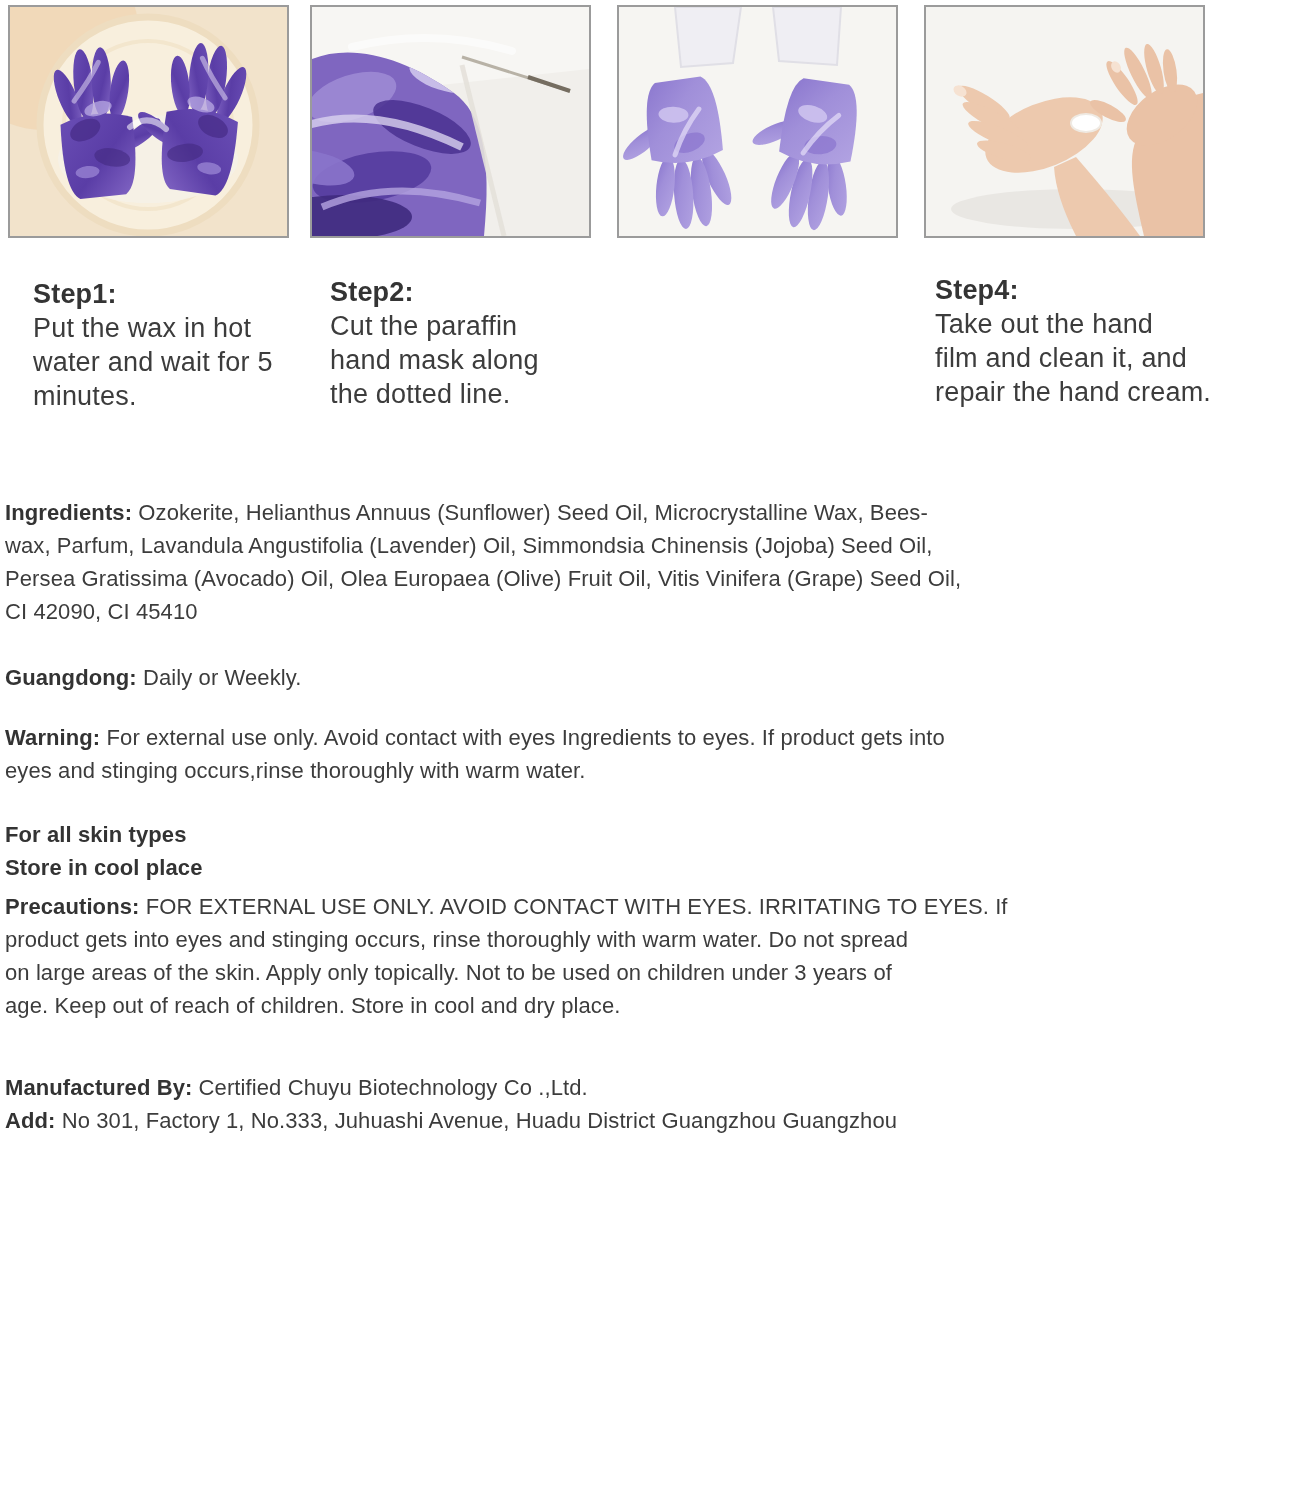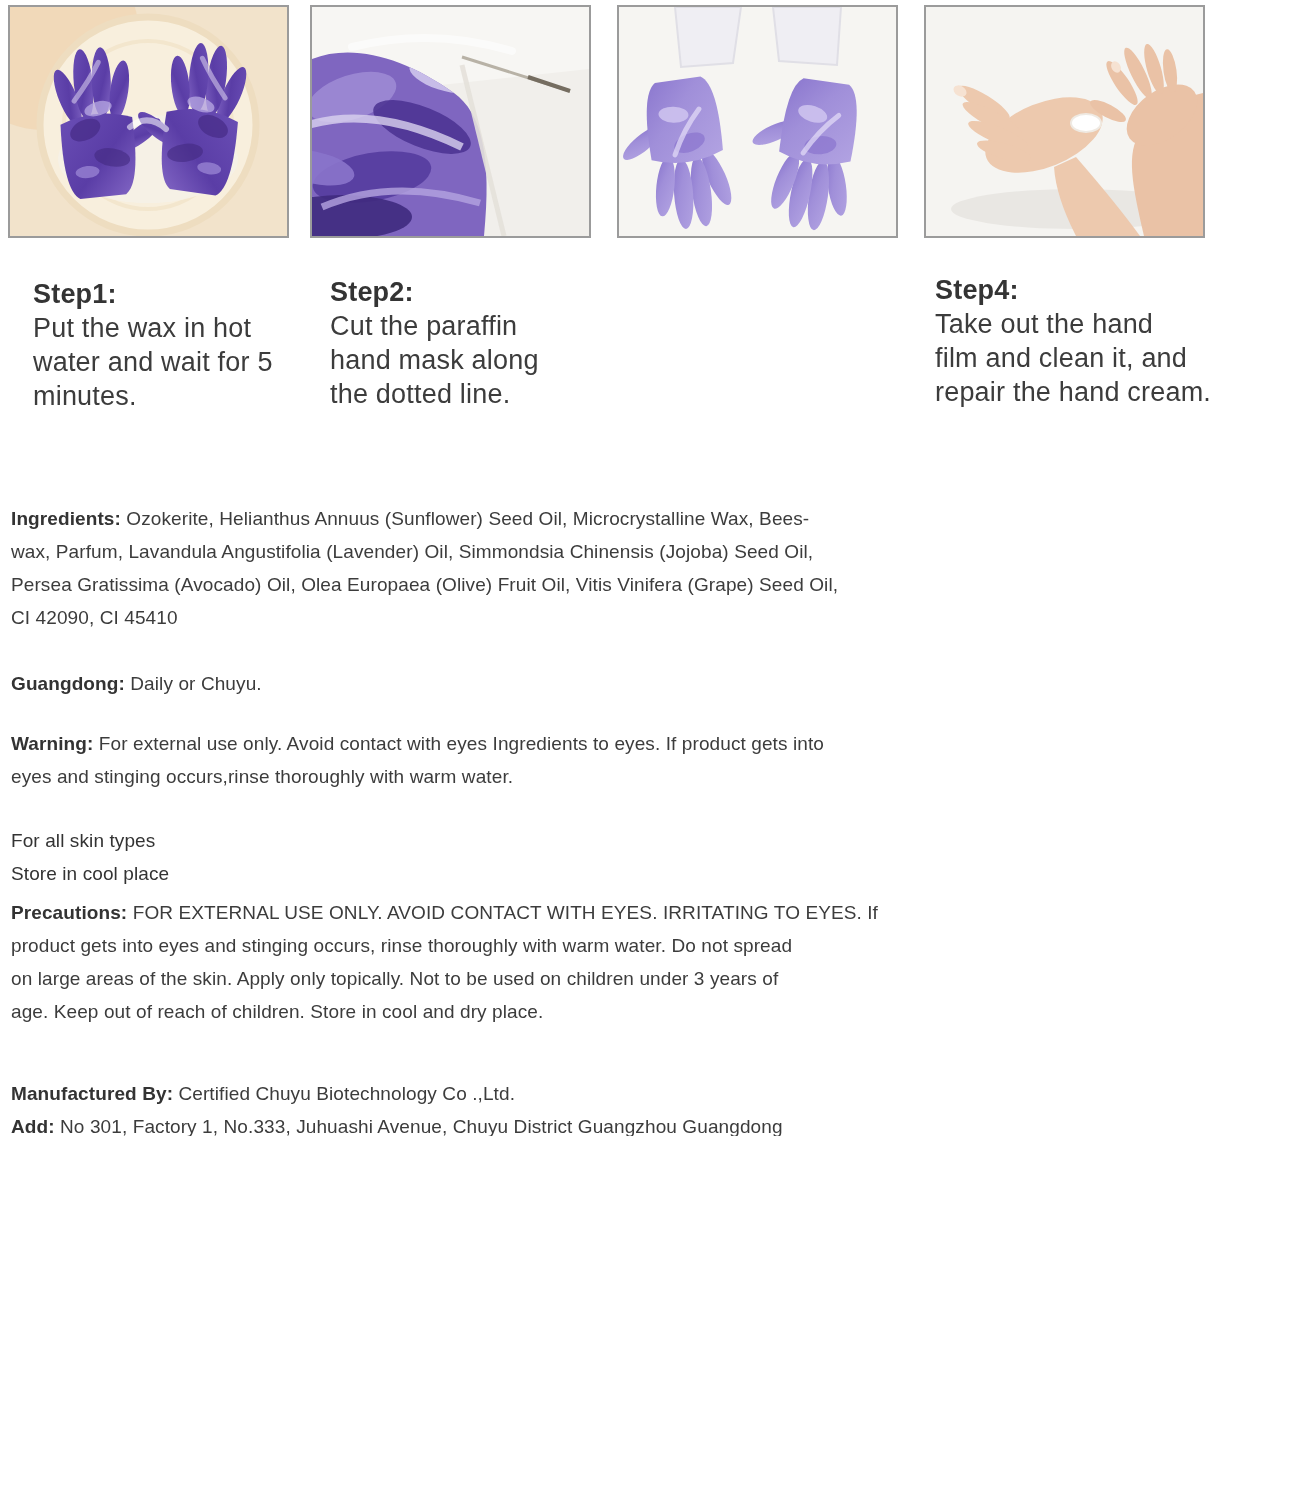--- a/index.html
+++ b/index.html
@@ -15,26 +15,26 @@
   #ph1{left:8px}#ph2{left:310px}#ph3{left:617px}#ph4{left:924px}
   figure.ph svg{display:block;width:100%;height:100%}
   
   .step{position:absolute;font-size:27px;line-height:34px;letter-spacing:.2px}
   .step .t{font-weight:bold;color:#343434}
   #st1{left:33px;top:277px}
   #st2{left:330px;top:275px}
   #st3{left:633px;top:291px}
   #st4{left:935px;top:273px}
   
-  .para{position:absolute;left:5px;width:1290px;font-size:19px;line-height:33px;letter-spacing:.1px;margin:6px}
+  .para{position:absolute;left:5px;width:1290px;font-size:22px;line-height:33px;letter-spacing:.1px;margin:0}
   .para strong{color:#333333}
   #p-ingredients{top:496px}
   #p-frequency{top:661px}
   #p-warning{top:721px}
-  #p-skin{top:818px;font-weight:normal;color:#333333}
+  #p-skin{top:818px;font-weight:bold;color:#333333}
   #p-precautions{top:890px}
   #p-manufacturer{top:1071px}
   
   .ficon{position:absolute}
   #icon-greendot{left:40px;top:1243px;width:158px;height:158px}
   #icon-gmp{left:227px;top:1240px;width:158px;height:158px}
   #icon-jar{left:396px;top:1214px;width:170px;height:166px}
   .ficon svg{display:block;width:100%;height:100%}
 </style>
 </head>
@@ -178,40 +178,40 @@
     <div class="t">Step4:</div>
     <div>Take out the hand<br>film and clean it, and<br>repair the hand cream.</div>
   </div>
 
   <p class="para" id="p-ingredients">
     <strong>Ingredients:</strong><span> Ozokerite, Helianthus Annuus (Sunflower) Seed Oil, Microcrystalline Wax, Bees-</span><br>
     <span>wax, Parfum, Lavandula Angustifolia (Lavender) Oil, Simmondsia Chinensis (Jojoba) Seed Oil,<br>Persea Gratissima (Avocado) Oil, Olea Europaea (Olive) Fruit Oil, Vitis Vinifera (Grape) Seed Oil,<br>CI 42090, CI 45410</span>
   </p>
 
   <p class="para" id="p-frequency">
-    <strong>Guangdong:</strong><span> Daily or Chuyu.</span>
+    <strong>Guangdong:</strong><span> Daily or Weekly.</span>
   </p>
 
   <p class="para" id="p-warning">
     <strong>Warning:</strong><span> For external use only. Avoid contact with eyes Ingredients to eyes. If product gets into</span><br>
     <span>eyes and stinging occurs,rinse thoroughly with warm water.</span>
   </p>
 
   <p class="para" id="p-skin">
     <span>For all skin types<br>Store in cool place</span>
   </p>
 
   <p class="para" id="p-precautions">
     <strong>Precautions:</strong><span> FOR EXTERNAL USE ONLY. AVOID CONTACT WITH EYES. IRRITATING TO EYES. If</span><br>
     <span>product gets into eyes and stinging occurs, rinse thoroughly with warm water. Do not spread<br>on large areas of the skin. Apply only topically. Not to be used on children under 3 years of<br>age. Keep out of reach of children. Store in cool and dry place.</span>
   </p>
 
   <p class="para" id="p-manufacturer">
     <strong>Manufactured By:</strong><span> Certified Chuyu Biotechnology Co .,Ltd.</span><br>
-    <strong>Add:</strong><span> No 301,  Factory 1, No.333, Juhuashi Avenue, Chuyu District Guangzhou Guangdong</span><br>
+    <strong>Add:</strong><span> No 301,  Factory 1, No.333, Juhuashi Avenue, Huadu District Guangzhou Guangzhou</span><br>
     <span>China 510870</span>
   </p>
 
   <div class="ficon" id="icon-greendot">
     <svg viewBox="0 0 160 160">
       <circle cx="80" cy="80" r="76" fill="none" stroke="#2f3340" stroke-width="3"></circle>
       <path d="M 16 88 A 66 66 0 0 1 106 20" stroke="#2f3340" stroke-width="26" fill="none"></path>
       <polygon points="92,2 152,46 102,62" fill="#2f3340"></polygon>
       <g transform="rotate(180 80 80)">
         <path d="M 16 88 A 66 66 0 0 1 106 20" stroke="#2f3340" stroke-width="26" fill="none"></path>

